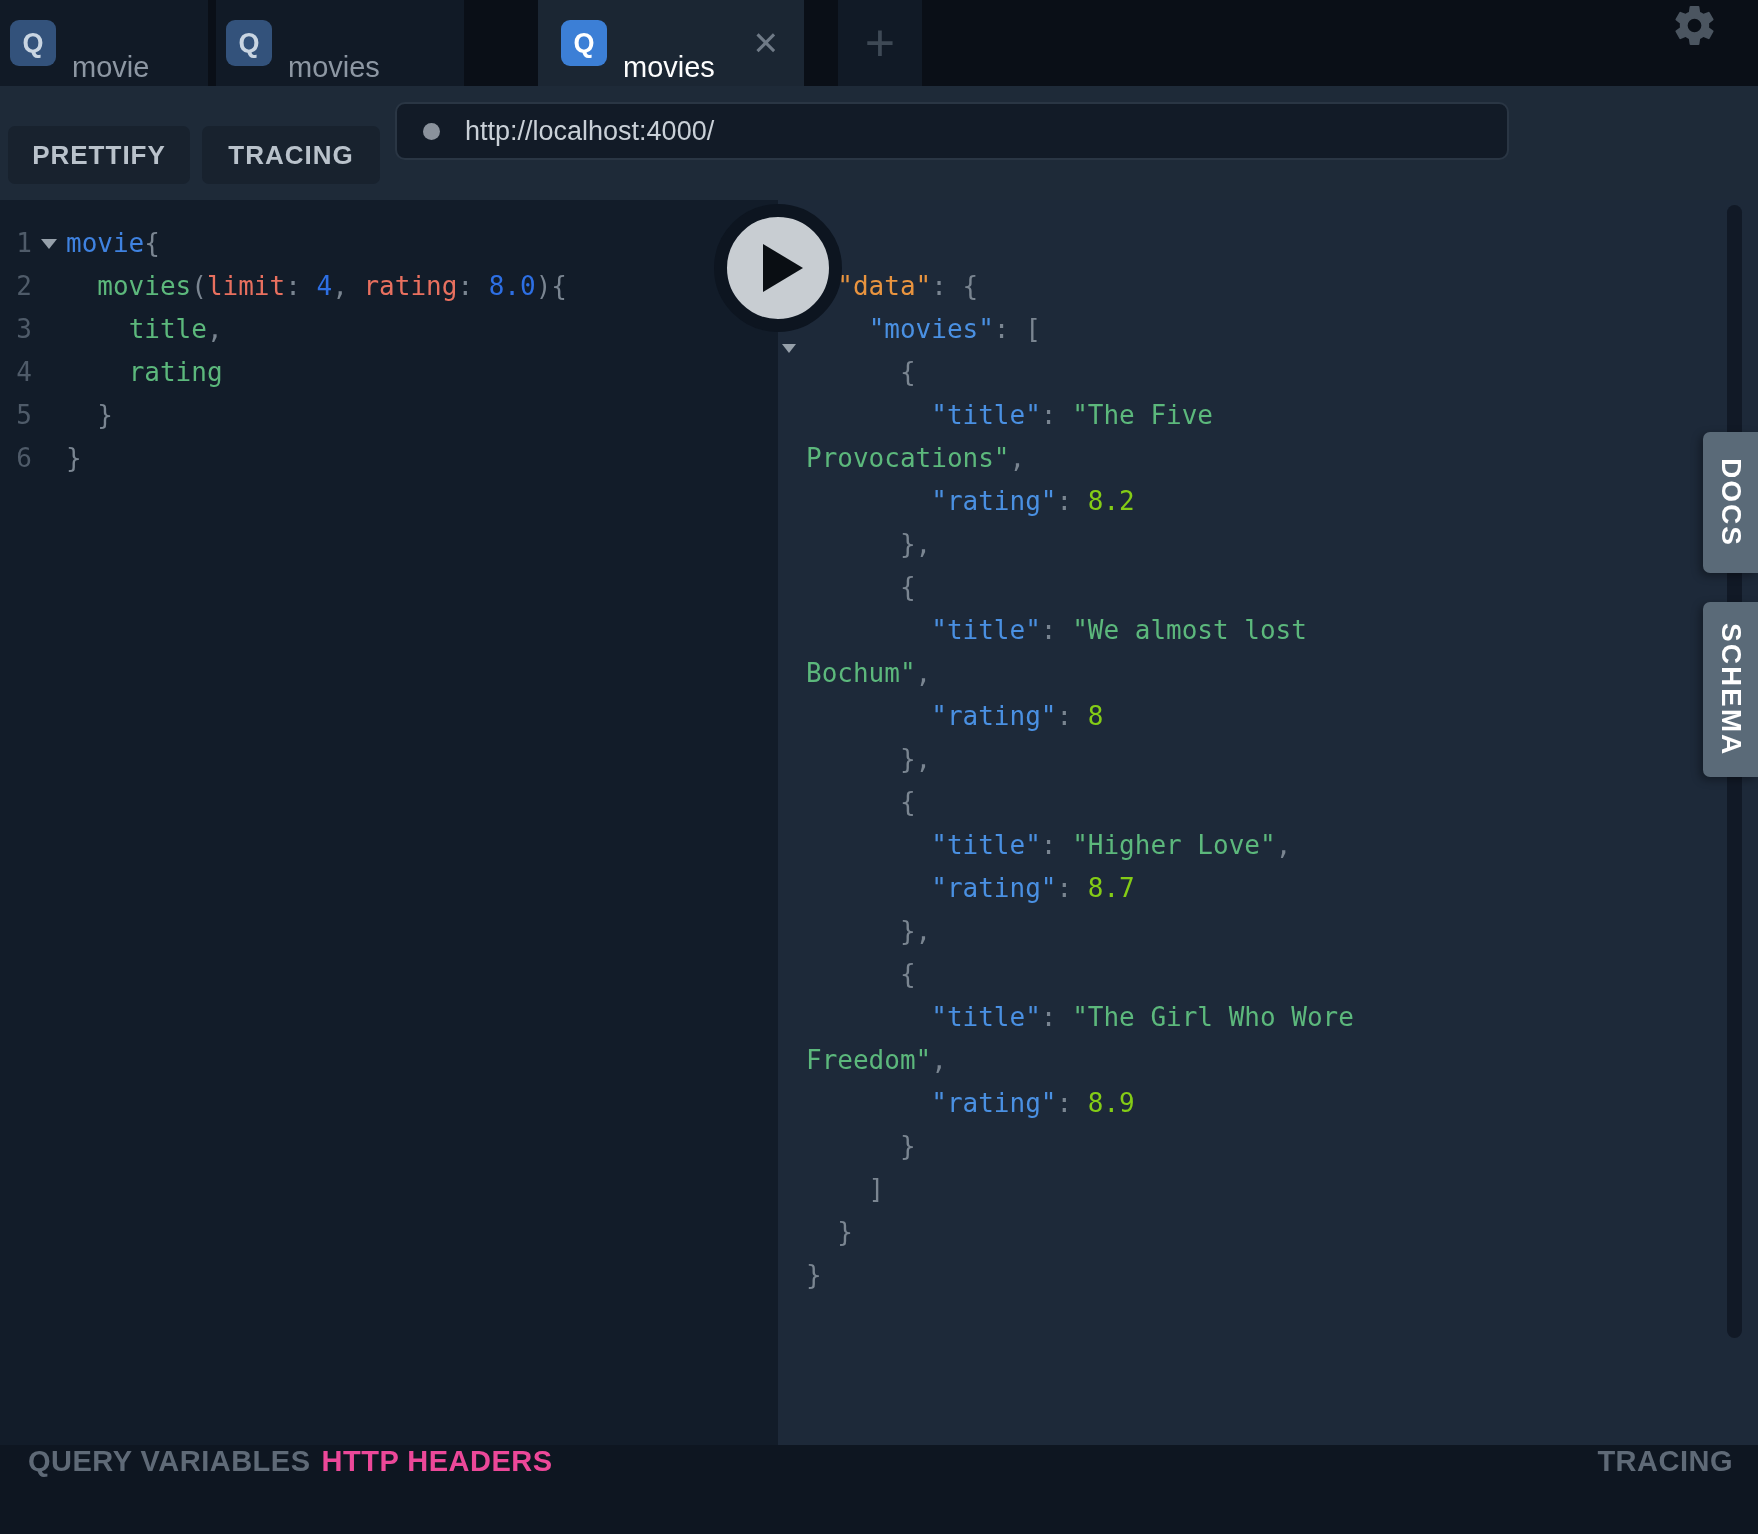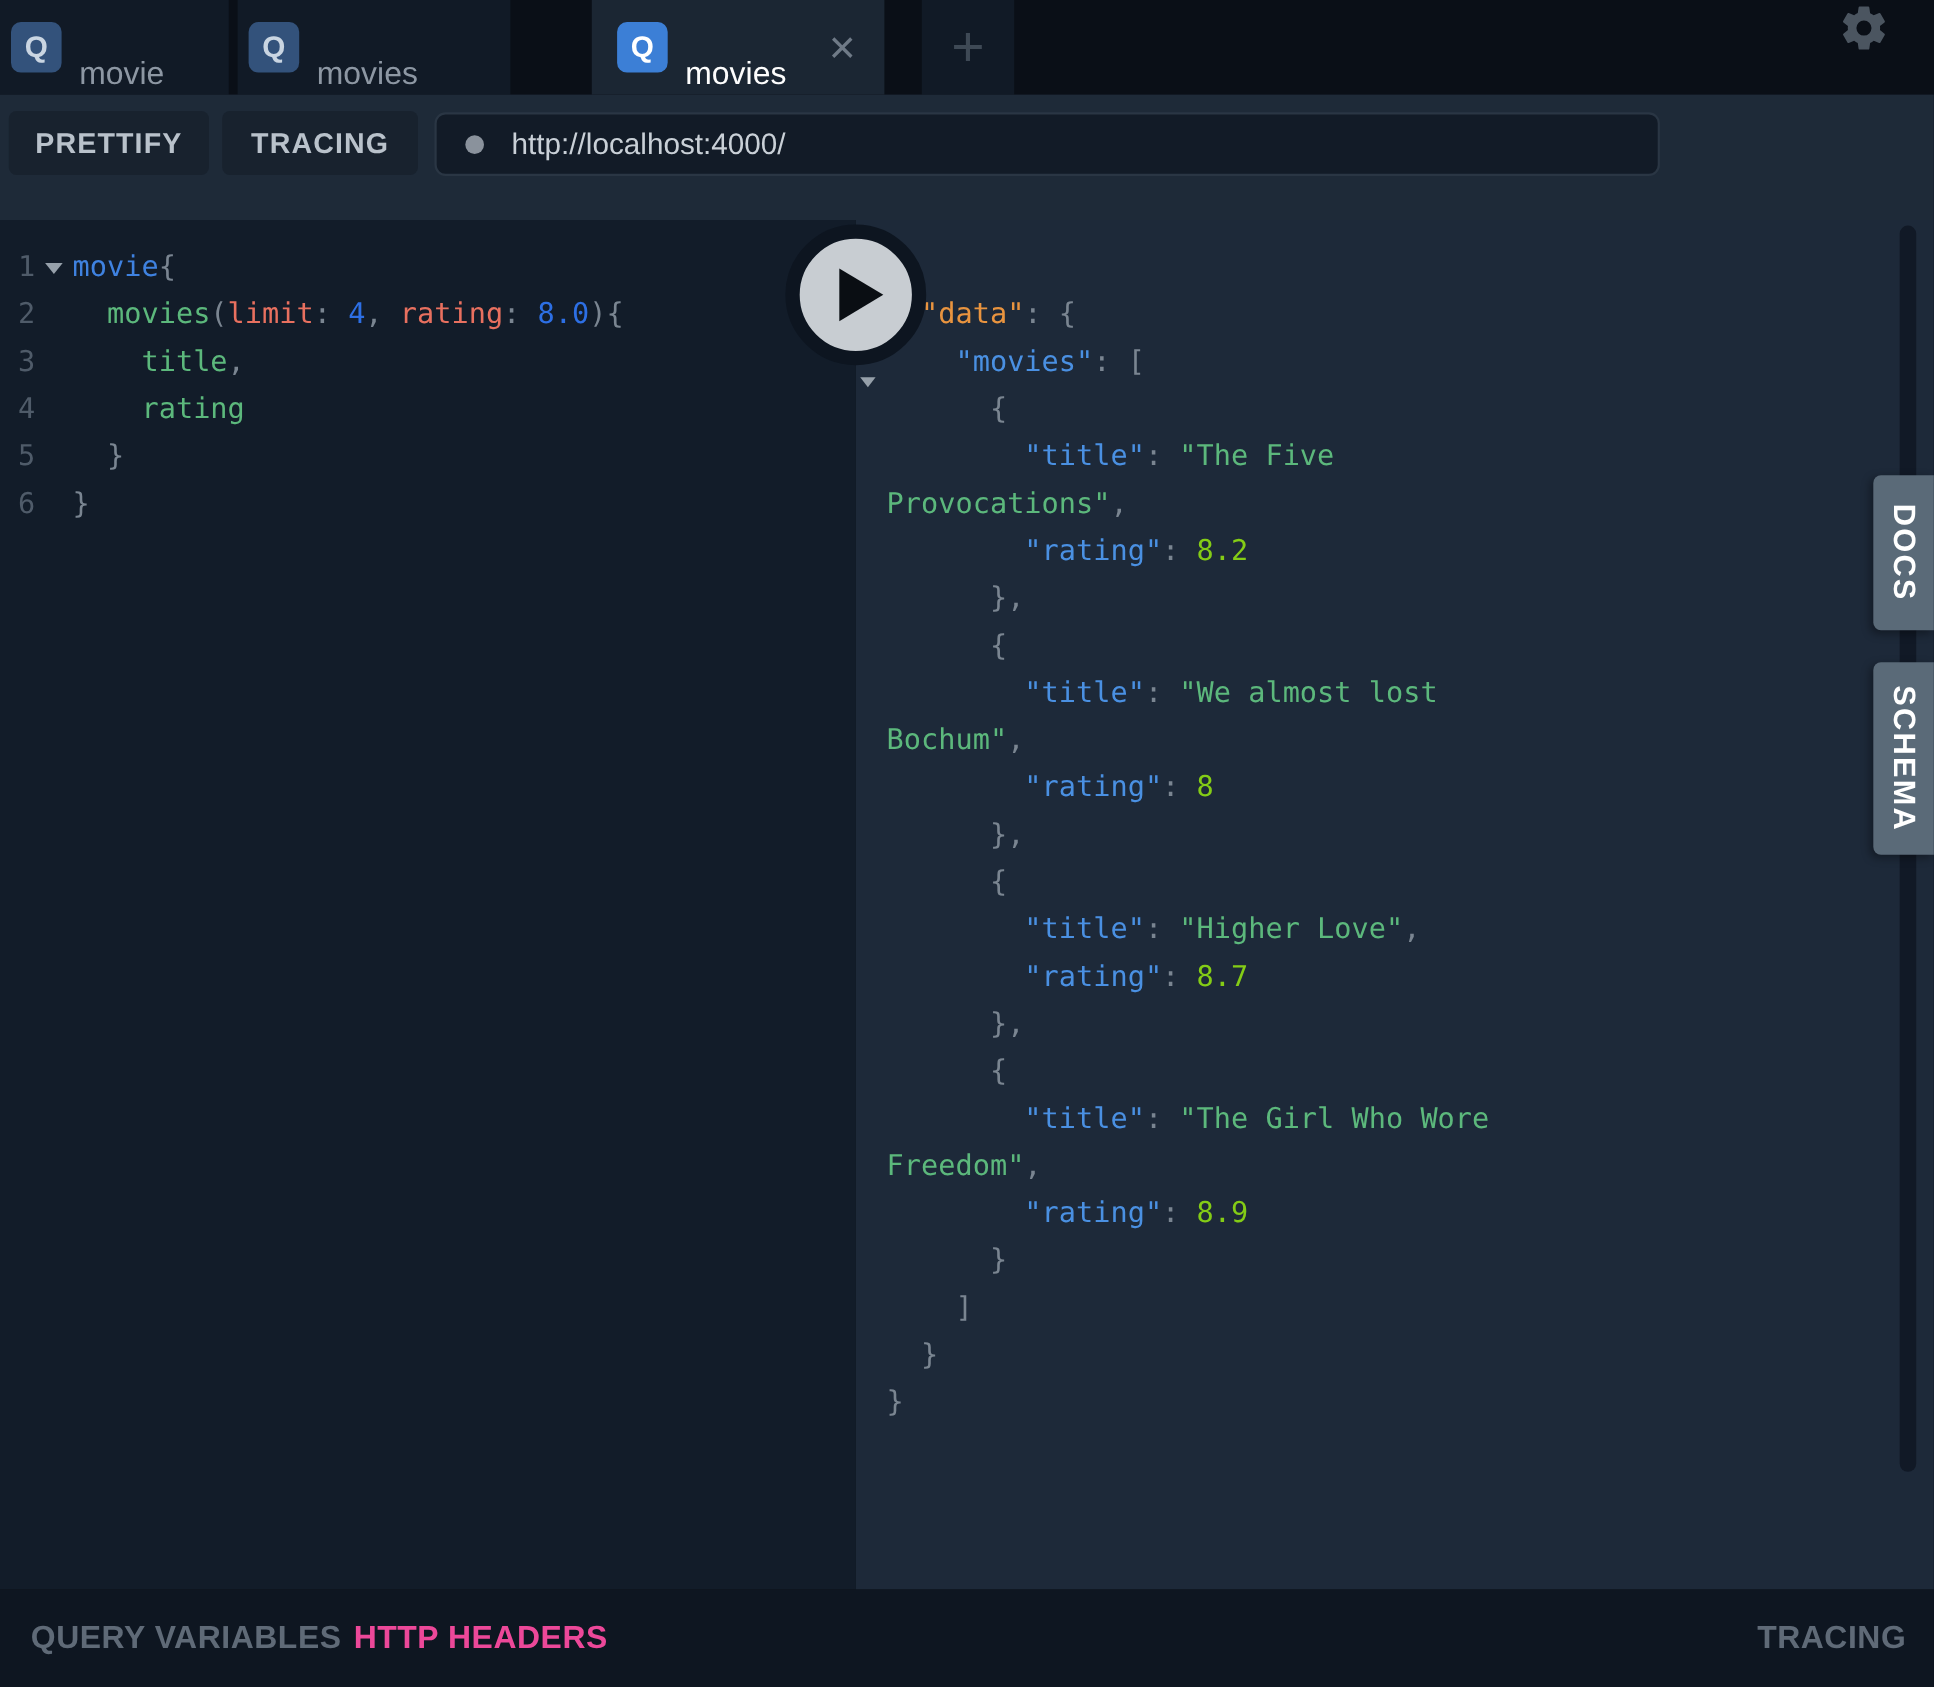--- a/index.html
+++ b/index.html
@@ -21,21 +21,21 @@
   .tab.t2 .tlabel{color:#fdfdfd;}
   .tab .close{margin-left:auto;margin-right:22px;color:#6f7a87;font-size:42px;line-height:1;
       padding:0 4px;}
   .plustab{width:84px;height:86px;background:#111a26;display:flex;align-items:center;
       justify-content:center;color:#3e4955;font-size:52px;line-height:1;cursor:pointer;}
   .gear{position:absolute;left:1671px;top:2px;width:47px;height:47px;cursor:pointer;}
   .gear svg{width:47px;height:47px;fill:#4b5560;}
 
   
   .toolbar{position:absolute;left:0;top:86px;width:1758px;height:114px;background:#1e2a38;}
-  .tbtn{position:absolute;top:15px;height:58px;background:#18222e;border-radius:7px;
+  .tbtn{position:absolute;top:40px;height:58px;background:#18222e;border-radius:7px;
       color:#b9c2cb;font-size:26px;font-weight:bold;letter-spacing:1px;
       display:flex;align-items:center;justify-content:center;cursor:pointer;}
   .btn-prettify{left:8px;width:182px;}
   .btn-history{left:202px;width:178px;}
   .urlbar{position:absolute;left:395px;top:16px;width:1114px;height:58px;background:#121b27;
       border:2px solid #2a3644;border-radius:10px;box-sizing:border-box;display:flex;
       align-items:center;}
   .urlbar .dot{width:17px;height:17px;border-radius:50%;background:#8a929c;margin-left:26px;
       flex:0 0 auto;}
   .urlbar .url{color:#c9d0d7;font-size:27px;margin-left:25px;white-space:nowrap;}
@@ -76,21 +76,21 @@
       background:#111926;}
   .sidetab{position:absolute;right:0;width:55px;background:#5a6a78;color:#ffffff;
       border-radius:7px 0 0 7px;display:flex;align-items:center;justify-content:center;
       writing-mode:vertical-rl;font-size:28px;font-weight:bold;letter-spacing:2px;
       box-shadow:-3px 3px 8px rgba(0,0,0,0.35);cursor:pointer;z-index:4;}
   .sidetab.docs{top:232px;height:141px;}
   .sidetab.schema{top:402px;height:175px;}
 
   
   .footer{position:absolute;left:0;top:1445px;width:1758px;height:89px;background:#0e1621;
-      display:flex;align-items:center;}
+      display:flex;}
   .footer .flabel{font-size:29px;font-weight:bold;letter-spacing:0.5px;cursor:pointer;}
   .f-qv{color:#5f6a77;margin-left:28px;}
   .f-hh{color:#ec4899;margin-left:11px;}
   .f-tr{color:#5f6a77;margin-left:auto;margin-right:25px;}
 </style>
 </head>
 <body>
 
 <div class="tabbar">
   <div class="tabs" id="tabs">

